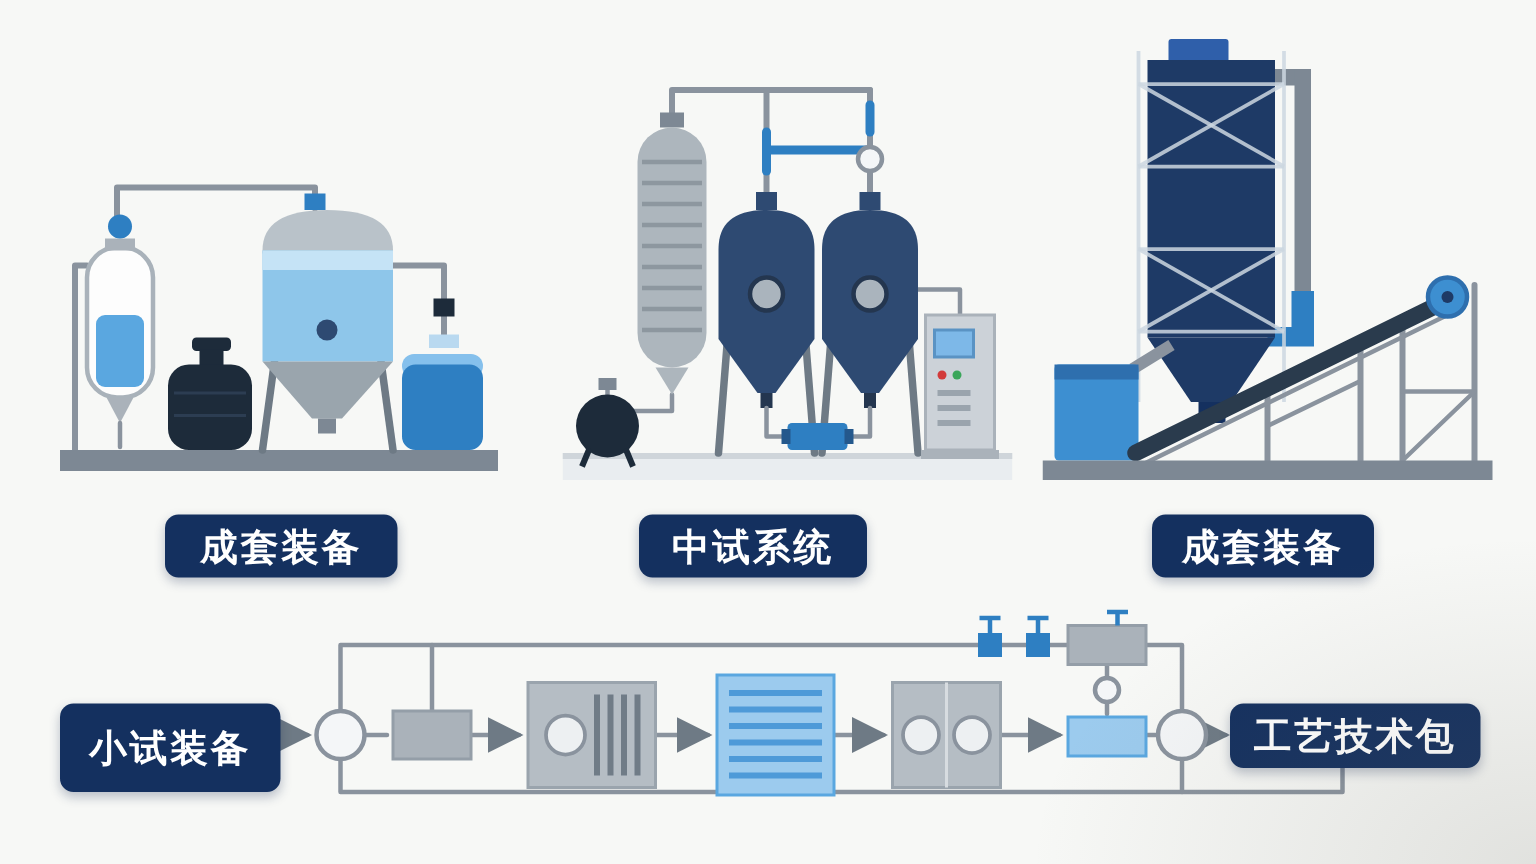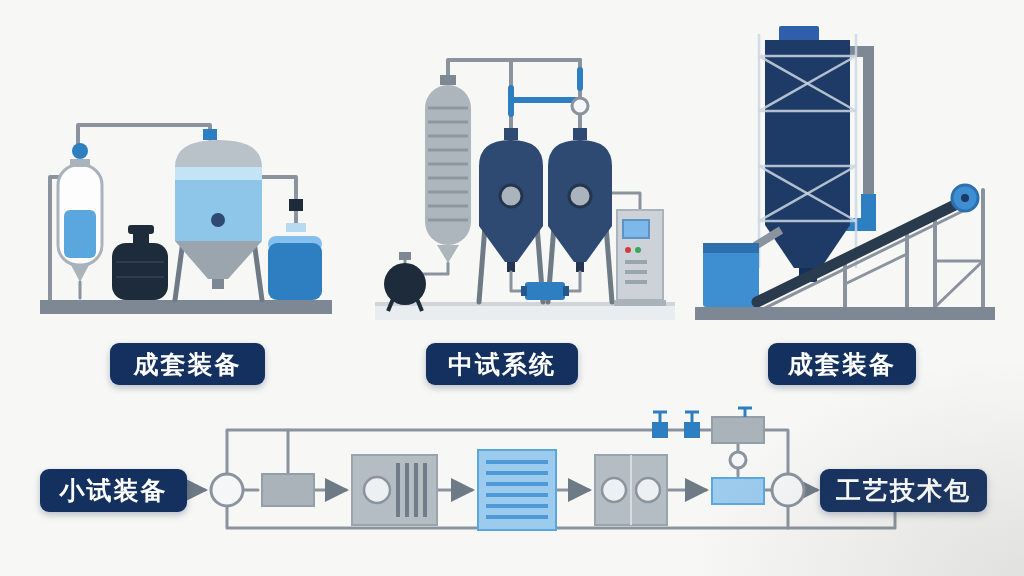--- a/index.html
+++ b/index.html
@@ -306,16 +306,16 @@
     <circle cx="648" cy="90" r="12" fill="#edf0f2" stroke="#8a939e" stroke-width="2.5"></circle>
   </g>
 
   <g>
     <rect x="712" y="78" width="52" height="26" fill="#9ccbee" stroke="#5aa7e0" stroke-width="2"></rect>
   </g>
 
   <circle cx="788" cy="90" r="16" class="cv" stroke-width="3.5"></circle>
 </svg>
 
-<div class="pill" style="left:40px;top:469px;width:147px;height:43px">小试装备</div>
+<div class="pill" style="left:40px;top:469px;width:147px;height:59px">小试装备</div>
 <div class="pill" style="left:820px;top:469px;width:167px;height:43px">工艺技术包</div>
 
 <div class="corner-shade"></div>
 
 </body></html>

